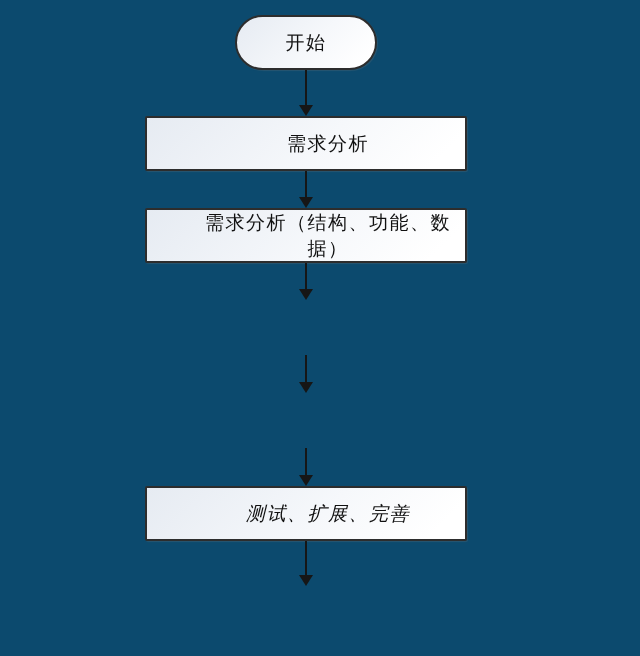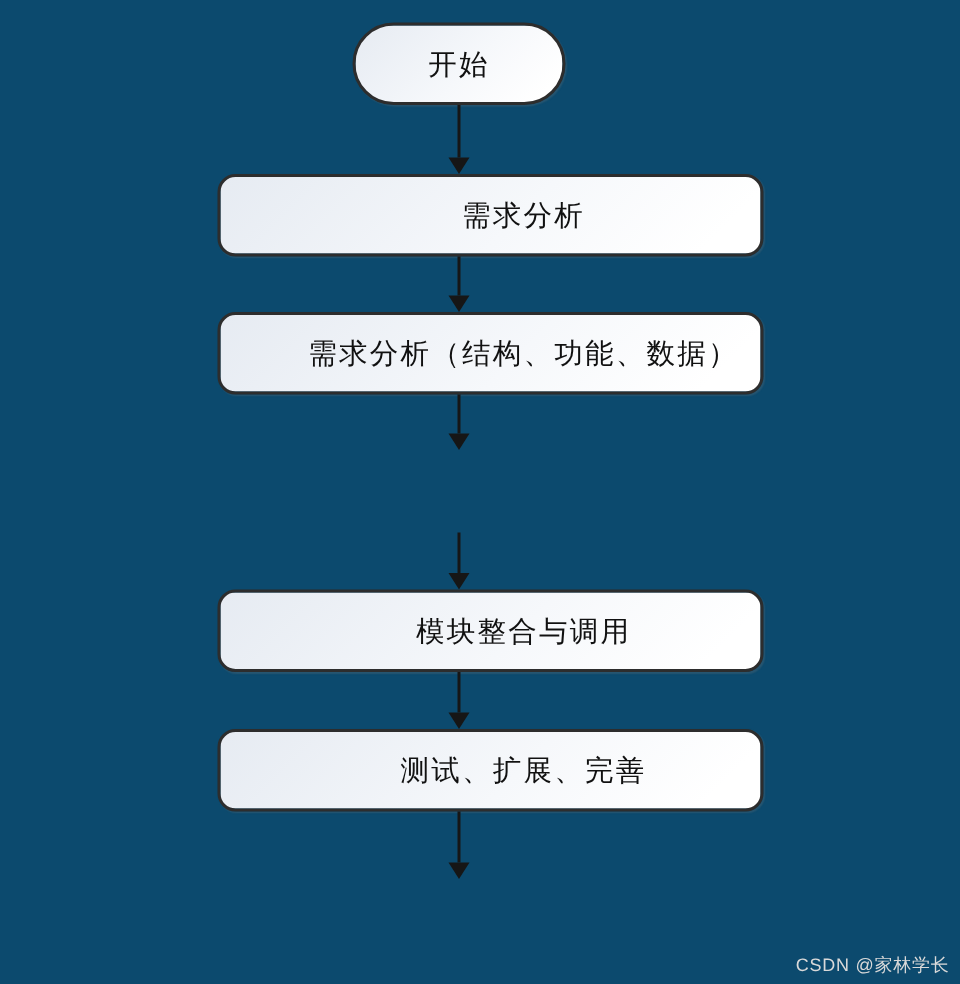--- a/index.html
+++ b/index.html
@@ -28,23 +28,23 @@
     box-shadow: 1px 1px 1px rgba(120,120,120,0.25);
   }
 
   .terminator {
     width: 142px;
     height: 55px;
     border-radius: 28px;
   }
 
   .process {
-    width: 364px;
+    width: 322px;
     height: 55px;
-    border-radius: 12px;
+    border-radius: 2px;
     padding-left: 44px;
   }
 
   .arrow {
     position: absolute;
     left: 299px;            
     width: 14px;
     display: flex;
     flex-direction: column;
     align-items: center;
@@ -103,34 +103,30 @@
     <div class="arrow-line"></div>
     <div class="arrow-head"></div>
   </div>
 
 
   <div class="arrow" style="top:355px; height:38px;">
     <div class="arrow-line"></div>
     <div class="arrow-head"></div>
   </div>
 
-  <div class="node process" style="left:145px; top:393px;">
-    <span>模块整合与调用</span>
-  </div>
 
   <div class="arrow" style="top:448px; height:38px;">
     <div class="arrow-line"></div>
     <div class="arrow-head"></div>
   </div>
 
-  <div class="node process" style="left:145px; top:486px;">
+  <div class="node process" style="left:145px; top:486px;font-style:italic;">
     <span>测试、扩展、完善</span>
   </div>
 
   <div class="arrow" style="top:541px; height:45px;">
     <div class="arrow-line"></div>
     <div class="arrow-head"></div>
   </div>
 
 
-  <div class="watermark">CSDN @家林学长</div>
 
 </div>
 
 </body></html>

